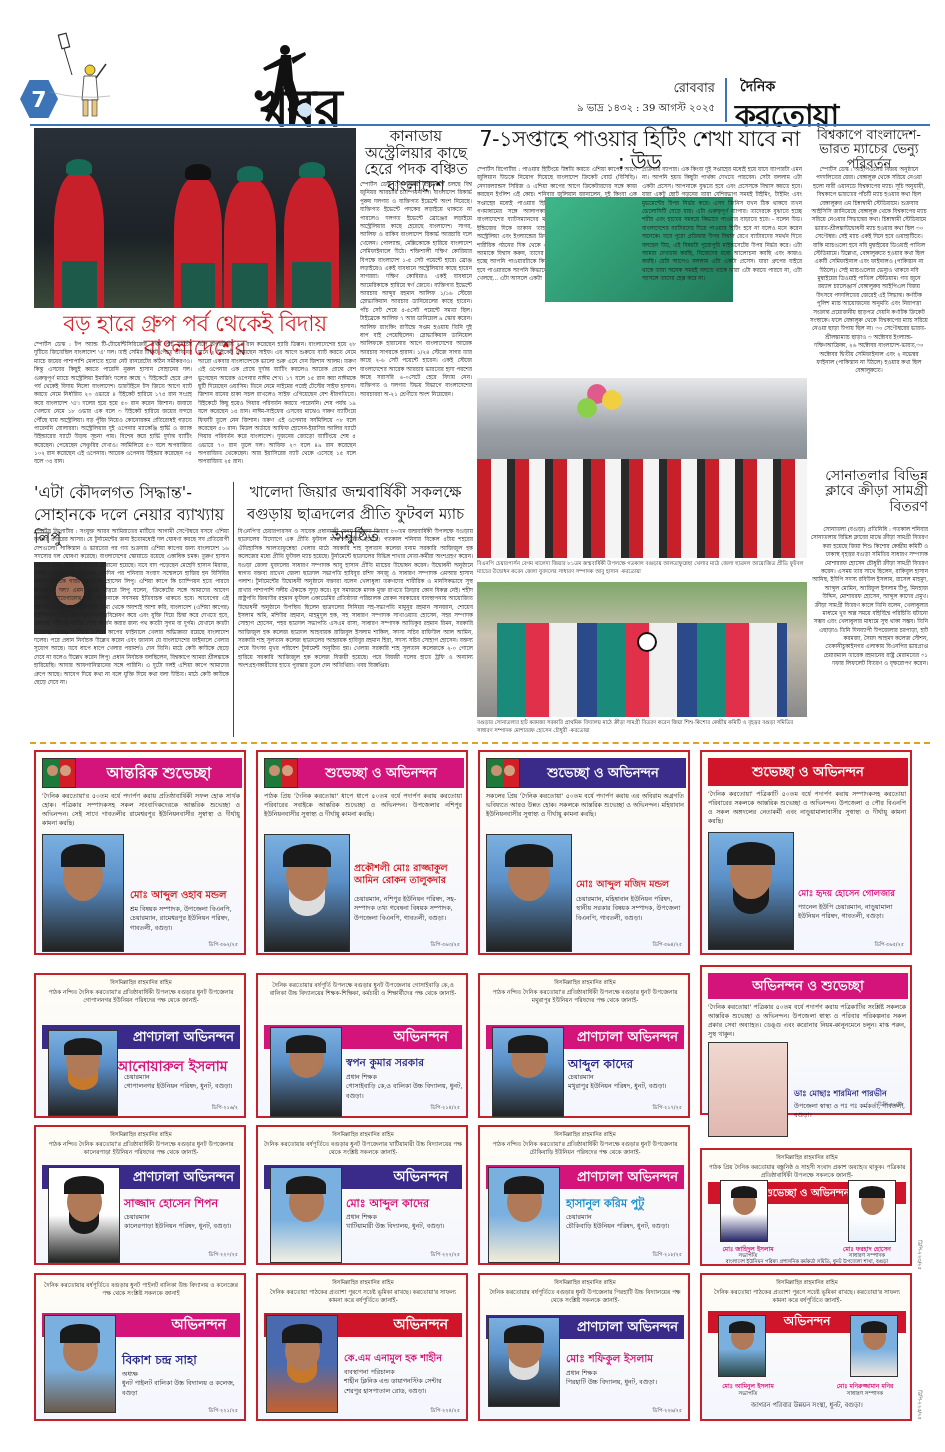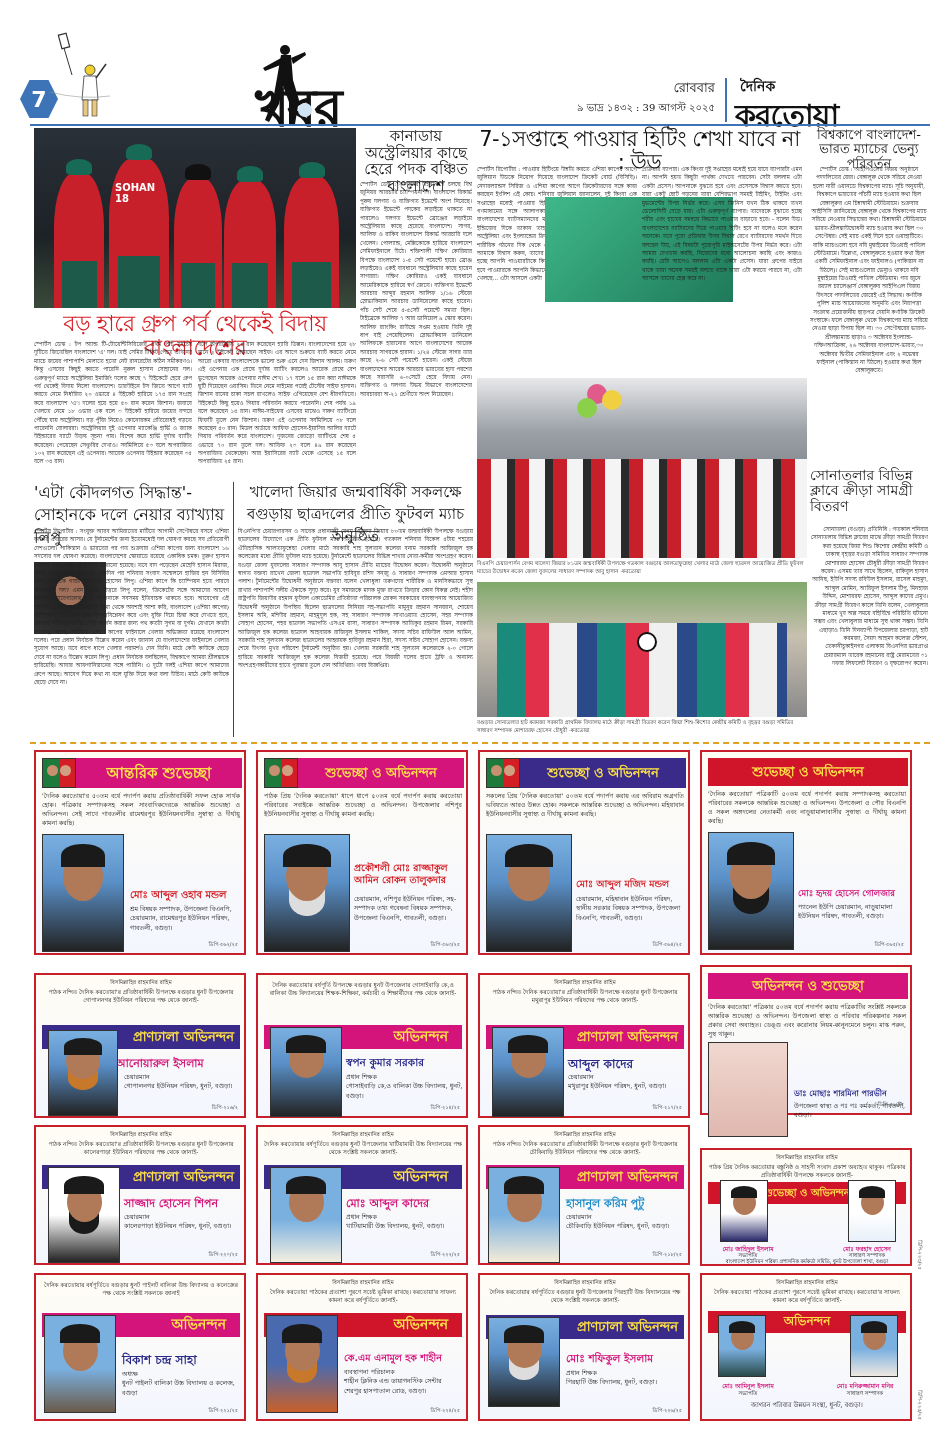--- a/index.html
+++ b/index.html
@@ -27,30 +27,30 @@
 .jersey-no{position:absolute;color:#fff;font:bold 18px "DejaVu Sans",sans-serif;top:30px;left:20px}
 .ph-net{left:545px;top:197px;width:188px;height:105px;background:linear-gradient(135deg,#3fb88a,#1f7a5a)}
 .ph-rally{left:477px;top:378px;width:330px;height:180px;background:linear-gradient(180deg,#e8e8ea 0%,#9aa0a6 30%,#5a5a60 100%)}
 .ph-ball{left:477px;top:582px;width:330px;height:135px;background:linear-gradient(180deg,#7fa86a 0%,#c8c0b0 40%,#8a8a8a 100%)}
 .ph-lipu{left:34px;top:562px;width:72px;height:72px;background:radial-gradient(circle at 50% 40%,#a0705a 25%,#222 26%,#333 100%)}
 .headline{font-family:"DejaVu Sans",sans-serif;line-height:1.1}
 .hl-red{left:34px;top:312px;width:322px;font-size:22px;color:#d41e25;text-align:center;letter-spacing:-.5px}
 .hl-canada{left:360px;top:128px;width:112px;font-size:15px;text-align:center}
 .hl-power{left:477px;top:128px;width:325px;font-size:21px;text-align:center;letter-spacing:-.5px}
 .hl-wc{left:810px;top:128px;width:118px;font-size:13px;text-align:center}
-.hl-sona{left:810px;top:468px;width:118px;font-size:14px;}
+.hl-sona{left:810px;top:468px;width:118px;font-size:14px;text-align:right}
 .hl-lipu{left:34px;top:482px;width:200px;font-size:16px;line-height:1.4}
 .hl-khaleda{left:238px;top:482px;width:235px;font-size:15px;text-align:center;line-height:1.45}
 .body{font-size:5.6px;line-height:1.5;text-align:justify;color:#222;overflow:hidden}
 .cap{font-size:5.3px;line-height:1.45;color:#222}
 .vrule{width:1px;background:#444}
 .dashline{left:30px;top:742px;width:900px;height:0;border-top:2px dashed #e0a020}
 
 .ad{border:2px solid #c8202a;background:linear-gradient(180deg,#fffdf4,#f4f6ff)}
-.ad .bar{position:absolute;color:#fde047;font-family:"DejaVu Sans",sans-serif;font-weight:bold;display:flex;align-items:center;justify-content:center}
+.ad .bar{position:absolute;color:#ffffff;font-family:"DejaVu Sans",sans-serif;font-weight:bold;display:flex;align-items:center;justify-content:center}
 .magenta{background:#d4147a}
 .navy{background:#3a2a8a}
 .crimson{background:#d0142a}
 .ad .pic{position:absolute;border:1px solid #333;background:linear-gradient(180deg,#7ab0e0 0%,#5a90c8 40%,#222 100%)}
 .ad .pic.face::after{content:"";position:absolute;left:25%;top:15%;width:50%;height:42%;border-radius:50%;background:#b07a58}
 .ad .pic.face::before{content:"";position:absolute;left:22%;top:8%;width:56%;height:20%;border-radius:50% 50% 0 0;background:#1a1a1a;z-index:1}
 .ad .pic.bearded .beard{position:absolute;left:28%;top:42%;width:44%;height:28%;border-radius:0 0 50% 50%;background:#1a1a1a}
 .ad .pic.orange .beard{background:#c8782a}
 .ad .pic.white .beard{background:#ddd}
 .ad .txt{position:absolute;font-size:6.2px;line-height:1.45;text-align:justify}
@@ -91,25 +91,20 @@
   <div class="abs brand-small">দৈনিক</div>
   <div class="abs brand-big">করতোয়া</div>
   <div class="abs mastline"></div>
 </div>
 
 <div class="abs photo ph-cricket">
   <div class="player" style="left:20px;width:50px;height:135px">
       <div class="cap"></div>
       <div class="leg"></div>
     </div>
-  <div class="player" style="left:75px;width:60px;height:150px">
-      <div class="cap"></div>
-      <div class="leg"></div>
-      <span class="jersey-no" style="font-size:10px;top:24px;left:6px">SOHAN 18</span>
-    </div>
   <div class="player" style="left:140px;width:48px;height:130px">
       <div class="cap" style="background:#111"></div>
       <div class="leg"></div>
     </div>
   <div class="player" style="left:190px;width:52px;height:128px">
       <div class="cap"></div>
       <div class="leg"></div>
     </div>
   <div class="player" style="left:250px;width:55px;height:132px">
       <div class="cap"></div>
@@ -197,21 +192,21 @@
   <div class="code" style="right:6px;bottom:4px">ডিপি-৫৬৫/২৫</div>
 </div>
 
 <div class="abs ad" style="left:34px;top:973px;width:212px;height:145px">
   <div class="txt center" style="left:6px;top:4px;width:198px;font-size:5.5px">বিসমিল্লাহির রাহমানির রাহিম</div>
   <div class="txt center" style="left:6px;top:13px;width:198px;font-size:5.8px">পাঠক নন্দিত দৈনিক করতোয়া'র প্রতিষ্ঠাবার্ষিকী উপলক্ষে বগুড়ার ধুনট উপজেলার গোপালনগর ইউনিয়ন পরিষদের পক্ষ থেকে জানাই-</div>
   <div class="bar navy" style="left:6px;top:50px;width:198px;height:24px;font-size:13px;justify-content:flex-end;padding-right:6px">প্রাণঢালা অভিনন্দন</div>
   <div class="pic face orange bearded" style="left:12px;top:55px;width:70px;height:86px;z-index:2">
       <div class="beard"></div>
     </div>
-  <div class="name" style="left:80px;top:80px;width:118px;font-size:11px;color:#d4147a">আনোয়ারুল ইসলাম</div>
+  <div class="name" style="left:80px;top:80px;width:118px;font-size:14px;color:#d4147a">আনোয়ারুল ইসলাম</div>
   <div class="desig" style="left:88px;top:97px;width:118px;white-space:pre-line">চেয়ারম্যান
 গোপালনগর ইউনিয়ন পরিষদ, ধুনট, বগুড়া।</div>
   <div class="code" style="right:6px;bottom:4px">ডিপি-২১৬/২</div>
 </div>
 <div class="abs ad" style="left:256px;top:973px;width:212px;height:145px">
   <div class="txt center" style="left:6px;top:6px;width:198px;font-size:5.8px">দৈনিক করতোয়ার বর্ষপূর্তি উপলক্ষে বগুড়ার ধুনট উপজেলার গোসাইবাড়ি কে,ও বালিকা উচ্চ বিদ্যালয়ের শিক্ষক-শিক্ষিকা, কর্মচারী ও শিক্ষার্থীদের পক্ষ থেকে জানাই-</div>
   <div class="bar magenta" style="left:6px;top:50px;width:198px;height:24px;font-size:14px;justify-content:flex-end;padding-right:14px">অভিনন্দন</div>
   <div class="pic face" style="left:12px;top:52px;width:72px;height:90px;z-index:2"></div>
   <div class="name" style="left:88px;top:80px;width:118px;font-size:10.5px;color:#2a2a8a">স্বপন কুমার সরকার</div>
   <div class="desig" style="left:88px;top:97px;width:118px;white-space:pre-line">প্রধান শিক্ষক

